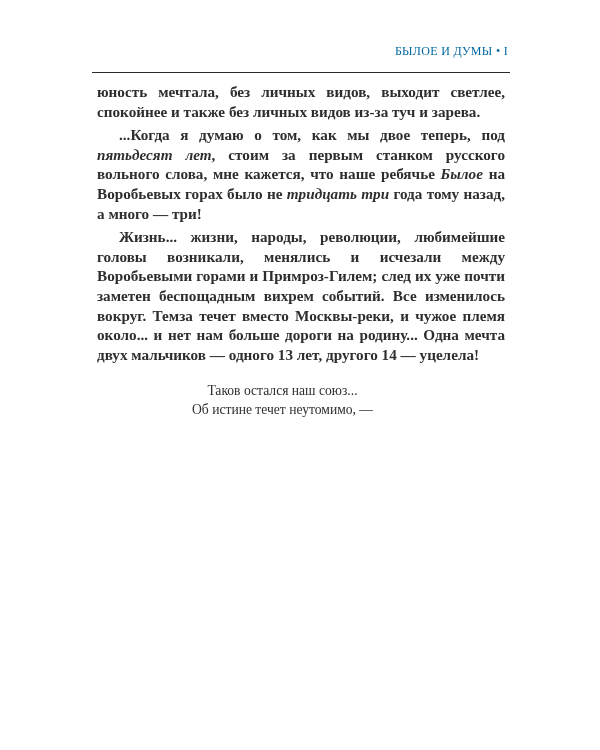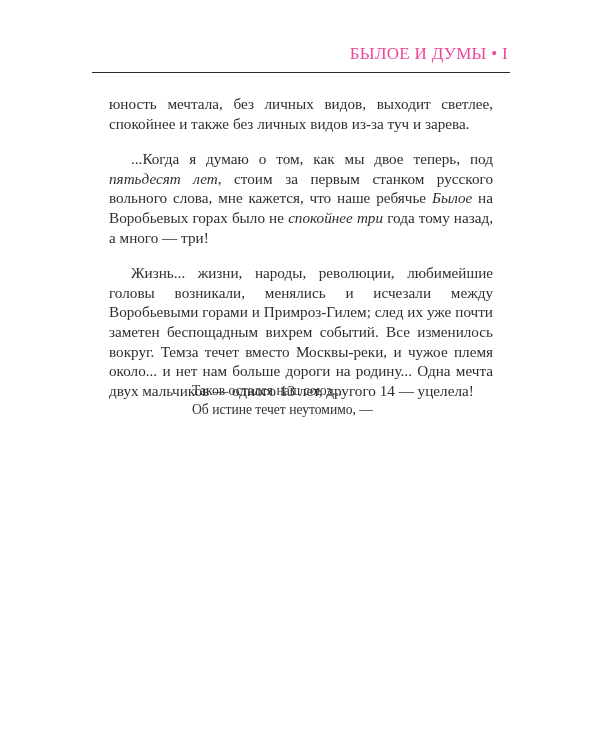--- a/index.html
+++ b/index.html
@@ -1,51 +1,51 @@
 <!DOCTYPE html>
 <html><head>
 <meta charset="utf-8">
 <style>
   html, body { margin: 0; padding: 0; background: #ffffff; }
   body { width: 600px; height: 750px; position: relative; overflow: hidden;
          font-family: "Liberation Serif", "DejaVu Serif", serif; color: #2e2e2e; }
   .running-head {
     position: absolute; right: 92px; top: 44px;
-    font-size: 17px; letter-spacing: 0.3px; color: #ec4899;
+    font-size: 12px; letter-spacing: 0.3px; color: #0369a1;
   }
   .rule {
     position: absolute; left: 92px; width: 418px; top: 72px;
     height: 0; border-top: 1.5px solid #2a2a2a;
   }
   .body-text {
     position: absolute; left: 93px; width: 416px; top: 78px;
     font-size: 15.2px; line-height: 19.6px; text-align: justify;
   }
-  .body-text p { margin: 16px; text-indent: 0; }
+  .body-text p { margin: 4px; text-indent: 0; font-weight: bold; }
   .body-text p.indent { text-indent: 22px; }
   .body-text p.noindent { text-indent: 0; }
   em { font-style: italic; }
   .poem {
     position: absolute; left: 192px; top: 381px;
-    font-size: 13.6px; line-height: 19px;
+    font-size: 13.6px; line-height: 19px; text-align: center;
   }
   .poem div { white-space: nowrap; }
 </style>
 </head>
 <body>
 
 <div class="running-head">БЫЛОЕ И ДУМЫ • I</div>
 <div class="rule"></div>
 
 <div class="body-text">
   <p class="noindent">
     <span>юность мечтала, без личных видов, выходит светлее, спокойнее и также без личных видов из-за туч и зарева.</span>
   </p>
   <p class="indent">
-    <span>...Когда я думаю о том, как мы двое теперь, под </span><em>пятьдесят лет</em><span>, стоим за первым станком русского вольного слова, мне кажется, что наше ребячье </span><em>Былое</em><span> на Воробьевых горах было не </span><em>спокойнее три</em><span> года тому назад, а много — три!</span>
+    <span>...Когда я думаю о том, как мы двое теперь, под </span><em>пятьдесят лет</em><span>, стоим за первым станком русского вольного слова, мне кажется, что наше ребячье </span><em>Былое</em><span> на Воробьевых горах было не </span><em>тридцать три</em><span> года тому назад, а много — три!</span>
   </p>
   <p class="indent">
     <span>Жизнь... жизни, народы, революции, любимейшие головы возникали, менялись и исчезали между Воробьевыми горами и Примроз-Гилем; след их уже почти заметен беспощадным вихрем событий. Все изменилось вокруг. Темза течет вместо Москвы-реки, и чужое племя около... и нет нам больше дороги на родину... Одна мечта двух мальчиков — одного 13 лет, другого 14 — уцелела!</span>
   </p>
 </div>
 
 <div class="poem">
   <div>Таков остался наш союз...</div>
   <div>Об истине течет неутомимо, —</div>
 </div>

